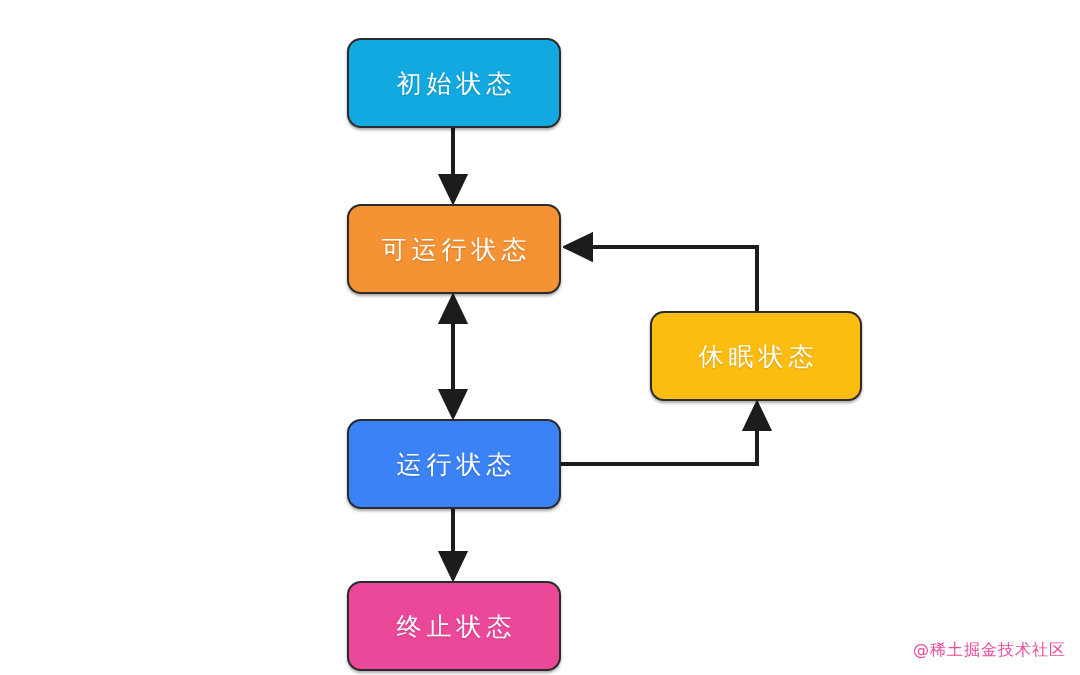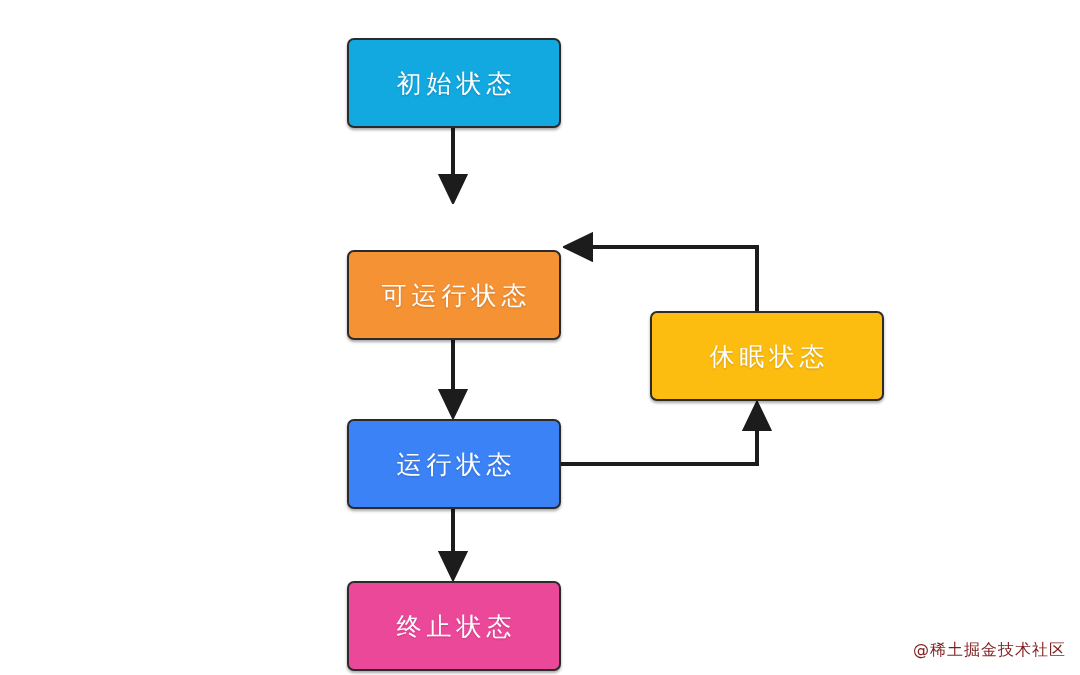--- a/index.html
+++ b/index.html
@@ -20,21 +20,21 @@
     left: 0;
     top: 0;
     width: 1080px;
     height: 675px;
   }
 
   
   .node {
     position: absolute;
     box-sizing: border-box;
-    border-radius: 7px;
+    border-radius: 14px;
     border: 2px solid #2b2b2b;
     display: flex;
     align-items: center;
     justify-content: center;
     box-shadow: 0 2px 3px rgba(0,0,0,0.35);
   }
   .node-label {
     color: #ffffff;
     font-size: 25px;
     letter-spacing: 5px;
@@ -49,21 +49,21 @@
   #node-runnable  { left: 347px; top: 204px; width: 214px; height: 90px; }
   #node-running   { left: 347px; top: 419px; width: 214px; height: 90px; }
   #node-terminated{ left: 347px; top: 581px; width: 214px; height: 90px; }
   #node-sleeping  { left: 650px; top: 311px; width: 212px; height: 90px; }
 
   
   #watermark {
     position: absolute;
     right: 14px;
     bottom: 14px;
-    color: #7f1d1d;
+    color: #ec4899;
     font-size: 16px;
     letter-spacing: 1px;
     white-space: nowrap;
     user-select: none;
     font-family: "DejaVu Sans", "Liberation Sans", sans-serif;
   }
 </style>
 </head>
 <body style="background: rgb(255, 255, 255);">
 
@@ -88,29 +88,29 @@
 
   <path d="M 561 464 L 757 464 L 757 406" fill="none" stroke="#1c1c1c" stroke-width="4" stroke-linejoin="miter" marker-end="url(#arrow-head)"></path>
 
   <path d="M 757 311 L 757 247 L 568 247" fill="none" stroke="#1c1c1c" stroke-width="4" stroke-linejoin="miter" marker-end="url(#arrow-head)"></path>
 </svg>
 
 <div class="node" id="node-initial" style="left: 347px; top: 38px; width: 214px; height: 90px; background: rgb(18, 168, 224);">
   <span class="node-label">初始状态</span>
 </div>
 
-<div class="node" id="node-runnable" style="left: 347px; top: 204px; width: 214px; height: 90px; background: rgb(244, 146, 52); margin-top: 46px;">
+<div class="node" id="node-runnable" style="left: 347px; top: 204px; width: 214px; height: 90px; background: rgb(244, 146, 52);">
   <span class="node-label">可运行状态</span>
 </div>
 
 <div class="node" id="node-running" style="left: 347px; top: 419px; width: 214px; height: 90px; background: #3b82f6;">
   <span class="node-label">运行状态</span>
 </div>
 
 <div class="node" id="node-terminated" style="left: 347px; top: 581px; width: 214px; height: 90px; background: #ec4899;">
   <span class="node-label">终止状态</span>
 </div>
 
-<div class="node" id="node-sleeping" style="left: 650px; top: 311px; width: 234px; height: 90px; background: rgb(252, 189, 16);">
+<div class="node" id="node-sleeping" style="left: 650px; top: 311px; width: 212px; height: 90px; background: rgb(252, 189, 16);">
   <span class="node-label">休眠状态</span>
 </div>
 
 <div id="watermark">@稀土掘金技术社区</div>
 
 </body></html>

